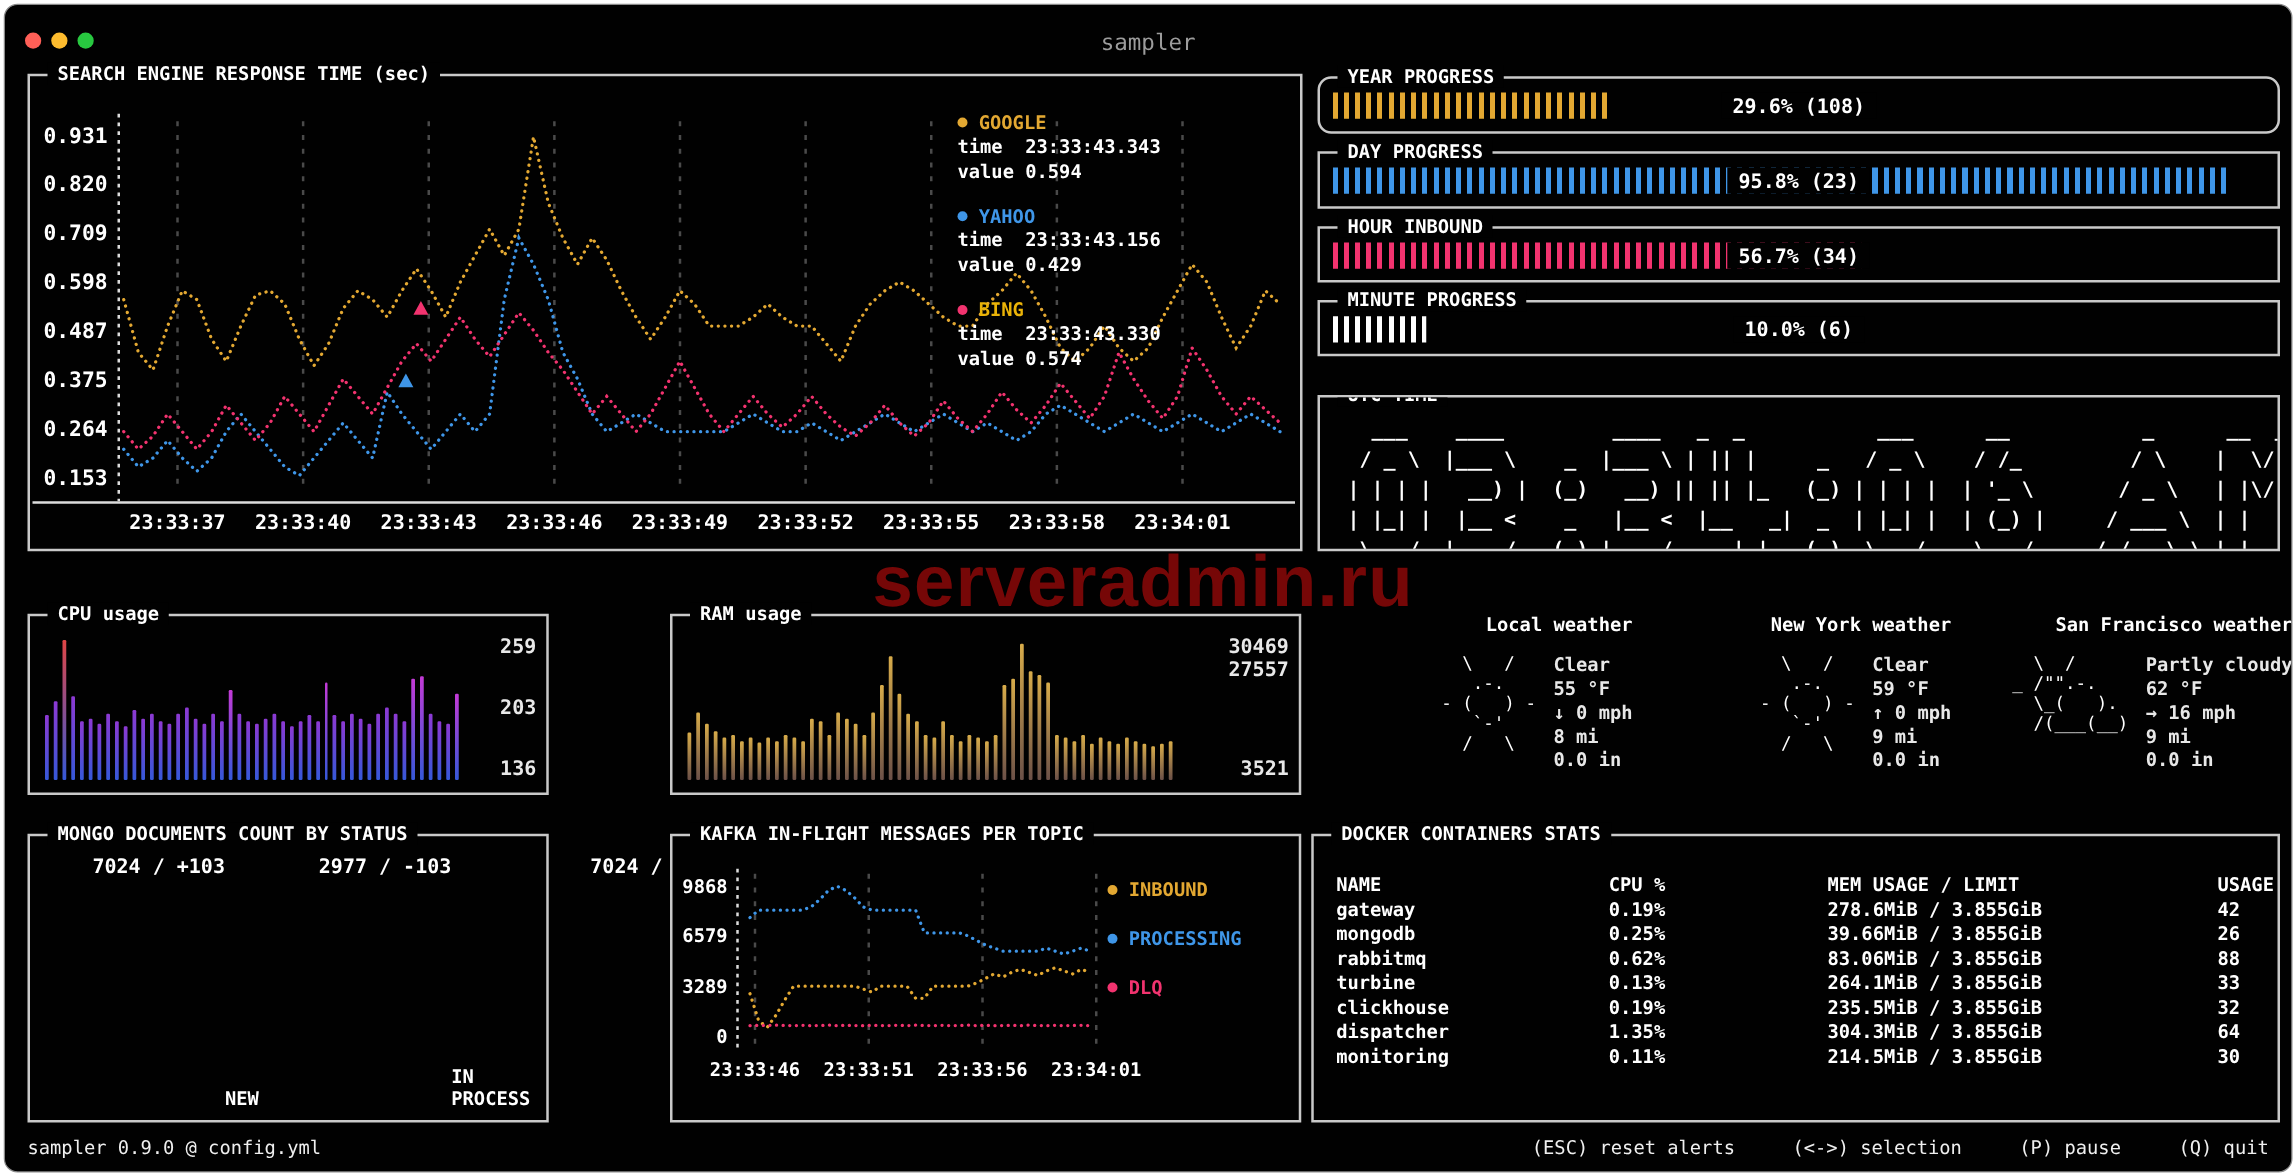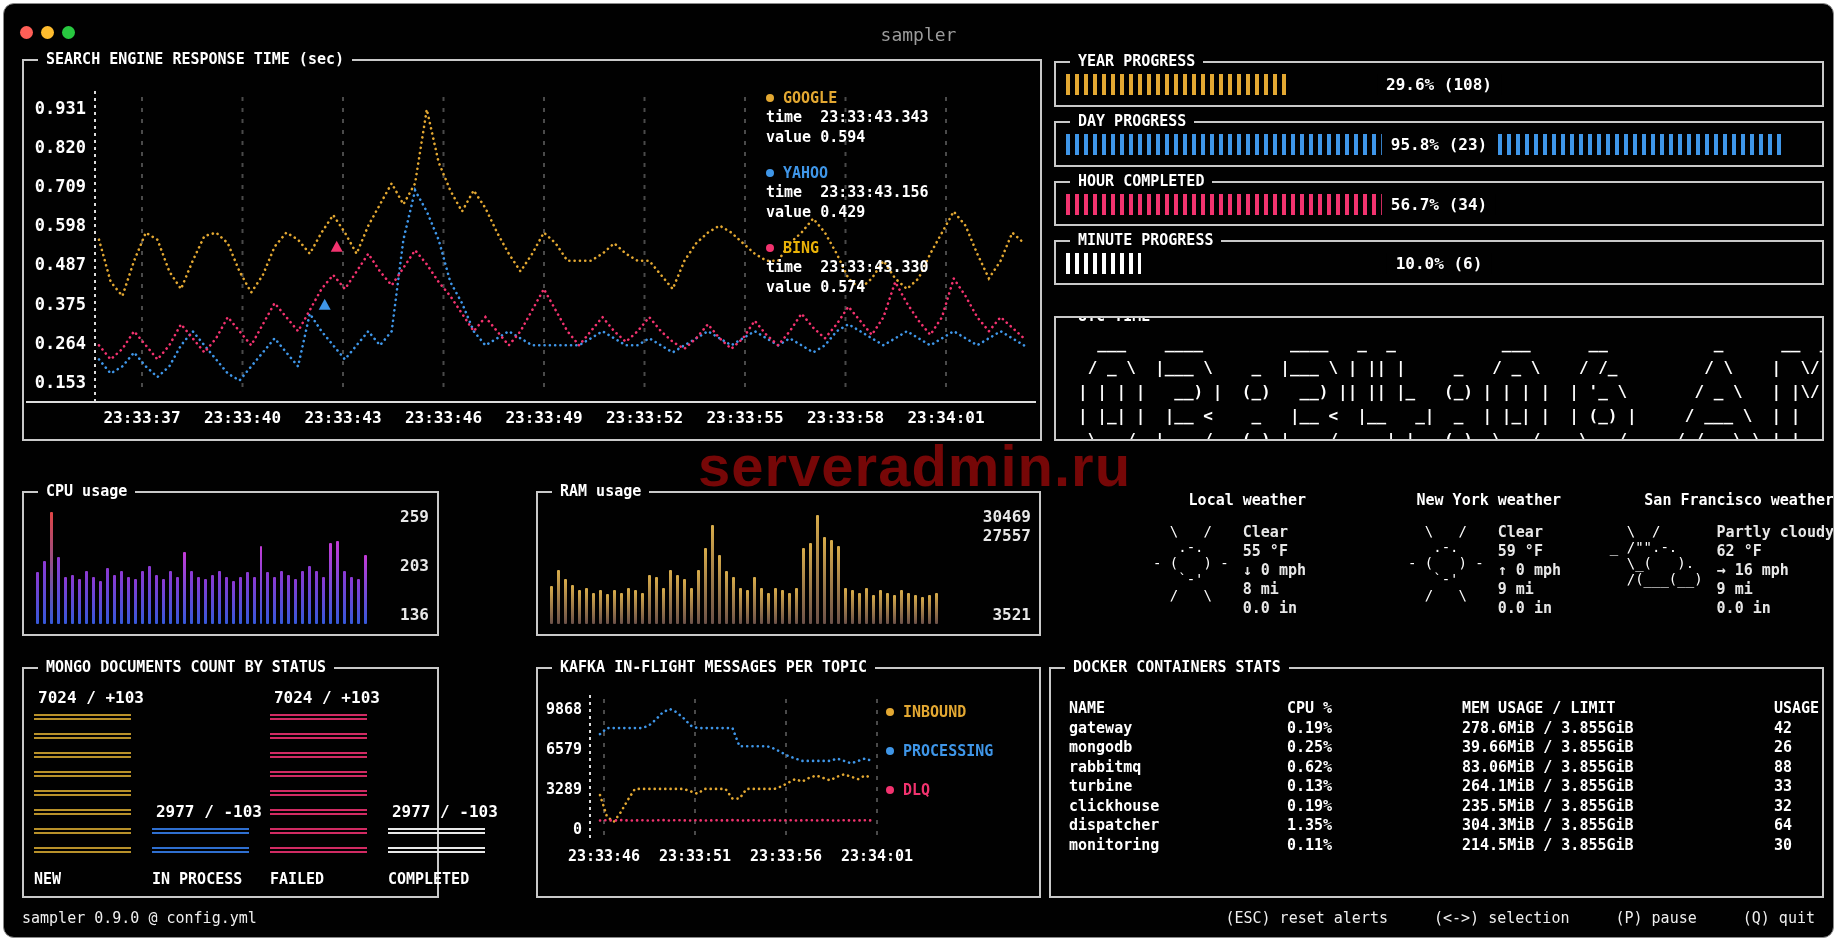--- a/index.html
+++ b/index.html
@@ -27,21 +27,21 @@
   .ram-col .spacer{flex:1;}
   
   .weather{position:absolute;display:flex;font-size:15px;}
   .wcol{display:flex;flex-direction:column;align-items:flex-end;}
   .whead{font-weight:bold;color:#fff;margin-bottom:14px;white-space:pre;}
   .wbody{display:flex;gap:14px;}
   .wart{margin:0;font-size:14px;line-height:16px;color:#fff;white-space:pre;}
   .winfo{display:flex;flex-direction:column;gap:1px;white-space:pre;font-weight:bold;}
   
   #mongo-cols{position:absolute;inset:14px 10px 8px 10px;display:grid;grid-template-columns:1fr 1fr 1fr 1fr;column-gap:8px;}
-  .mcol{display:flex;flex-direction:column;justify-content:flex-end;align-items:flex-start;}
+  .mcol{display:flex;flex-direction:row;justify-content:flex-end;align-items:flex-end;margin-left:36px;}
   .mval{font-size:16px;font-weight:bold;color:#fff;align-self:flex-start;padding-left:4px;margin-bottom:7px;white-space:pre;}
   .mbar{width:88%;height:6px;border-top:2px solid var(--c);border-bottom:2px solid var(--c);margin-bottom:13px;}
   .maxis{font-size:15px;font-weight:bold;color:#fff;margin-top:4px;}
   
   .legend{position:absolute;font-size:15px;font-weight:bold;}
   .litem{margin-bottom:17px;}
   .lname{display:flex;align-items:center;gap:9px;}
   .ldot{width:8px;height:8px;border-radius:50%;}
   .lline{color:#fff;white-space:pre;line-height:20px;}
   
@@ -125,36 +125,36 @@
           <div class="lname">
             <span class="ldot" style="background:#f2336f"></span>
             <span style="color:#eab308">BING</span>
           </div>
           <div class="lline">time  23:33:43.330</div>
           <div class="lline">value 0.574</div>
         </div>
       </div>
   </div>
 
-  <div class="panel" style="left:1050px;top:57px;width:770px;height:46px;">
+  <div class="panel" style="left:1050px;top:57px;width:770px;height:46px;border-radius:11px;">
     <div class="ptitle">YEAR PROGRESS</div>
     <div class="gtrack">
         <div class="stripes" id="g0s" style="width: 29.6%; --c: #e3a832;"></div>
         <div class="glabel" id="g0l">29.6% (108)</div>
       </div>
   </div>
   <div class="panel" style="left:1050px;top:117px;width:770px;height:46px;">
     <div class="ptitle">DAY PROGRESS</div>
     <div class="gtrack">
         <div class="stripes" id="g1s" style="width: 95.8%; --c: #3f96e8;"></div>
         <div class="glabel" id="g1l">95.8% (23)</div>
       </div>
   </div>
   <div class="panel" style="left:1050px;top:177px;width:770px;height:45px;">
-    <div class="ptitle">HOUR COMPLETED</div>
+    <div class="ptitle">HOUR INBOUND</div>
     <div class="gtrack">
         <div class="stripes" id="g2s" style="width: 56.7%; --c: #f2336f;"></div>
         <div class="glabel" id="g2l">56.7% (34)</div>
       </div>
   </div>
   <div class="panel" style="left:1050px;top:236px;width:770px;height:45px;">
     <div class="ptitle">MINUTE PROGRESS</div>
     <div class="gtrack">
         <div class="stripes" id="g3s" style="width: 10%; --c: #ffffff;"></div>
         <div class="glabel" id="g3l">10.0% (6)</div>

